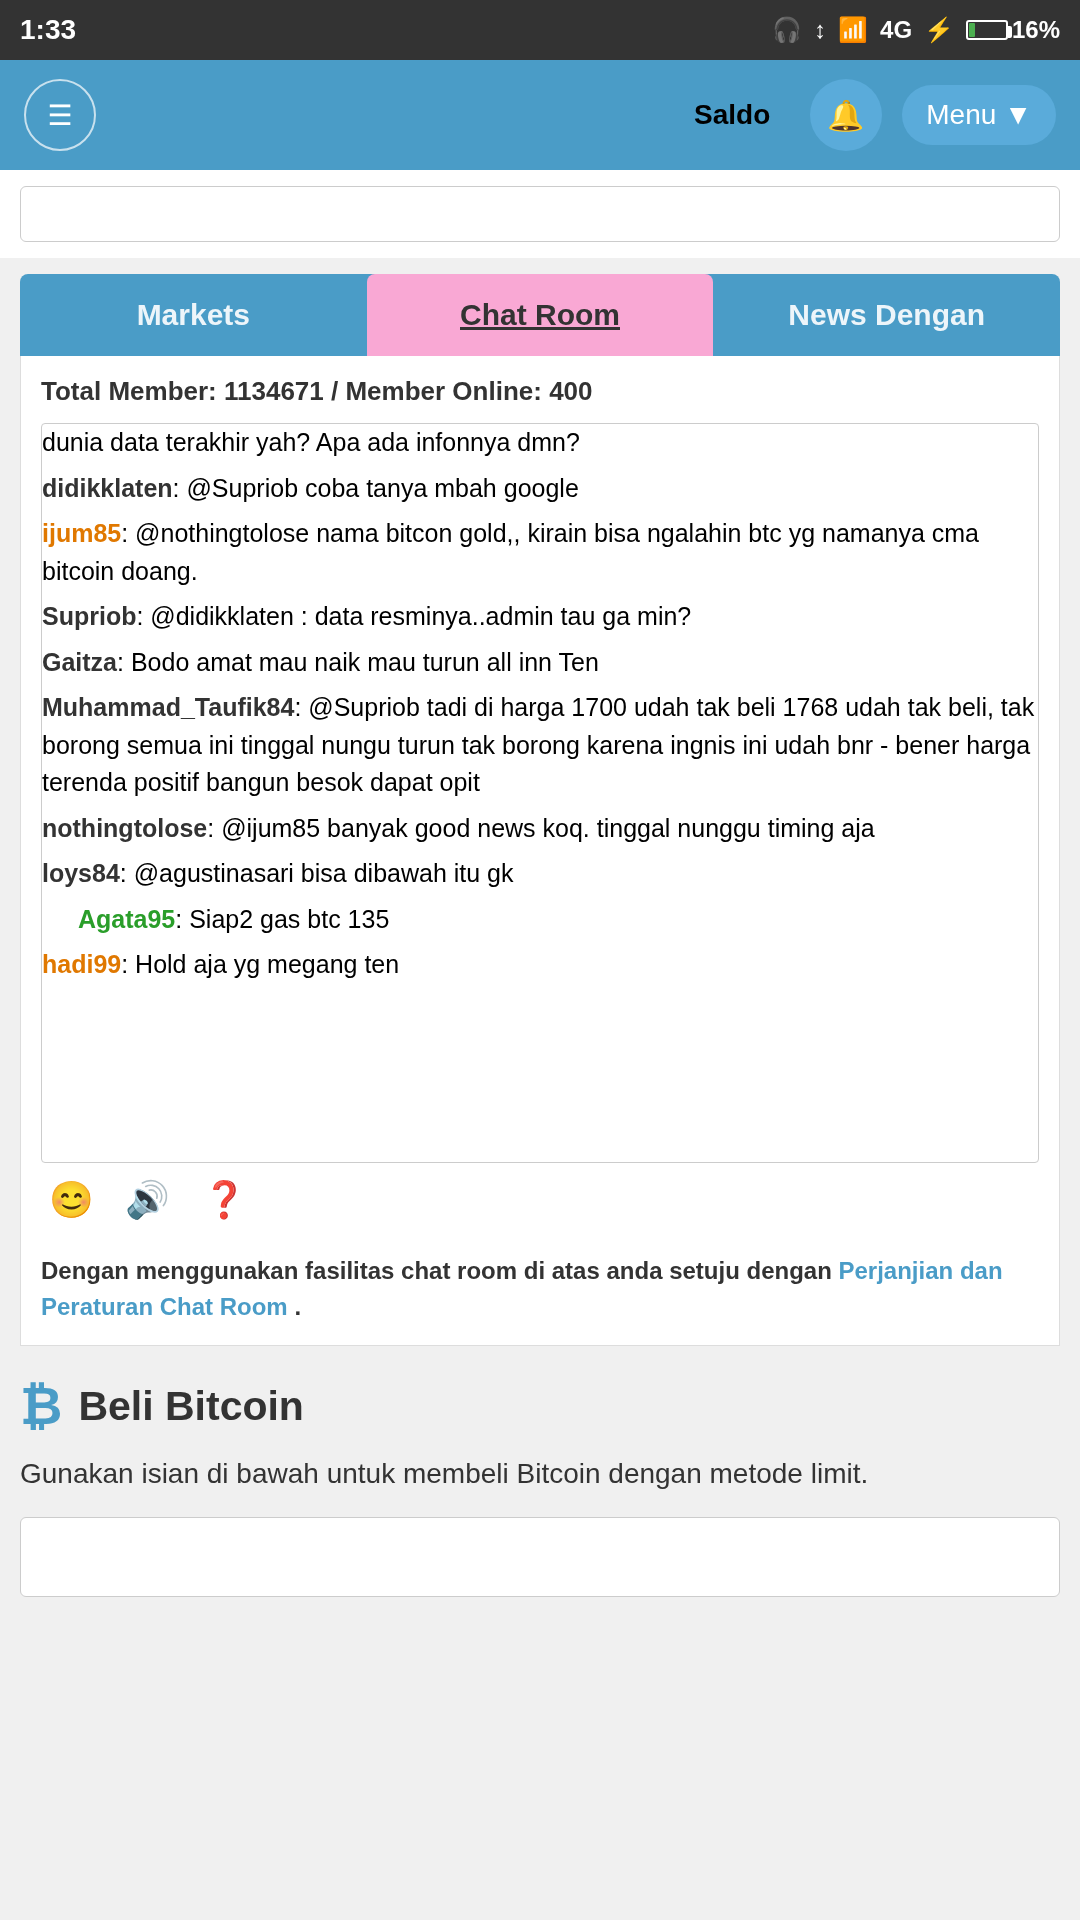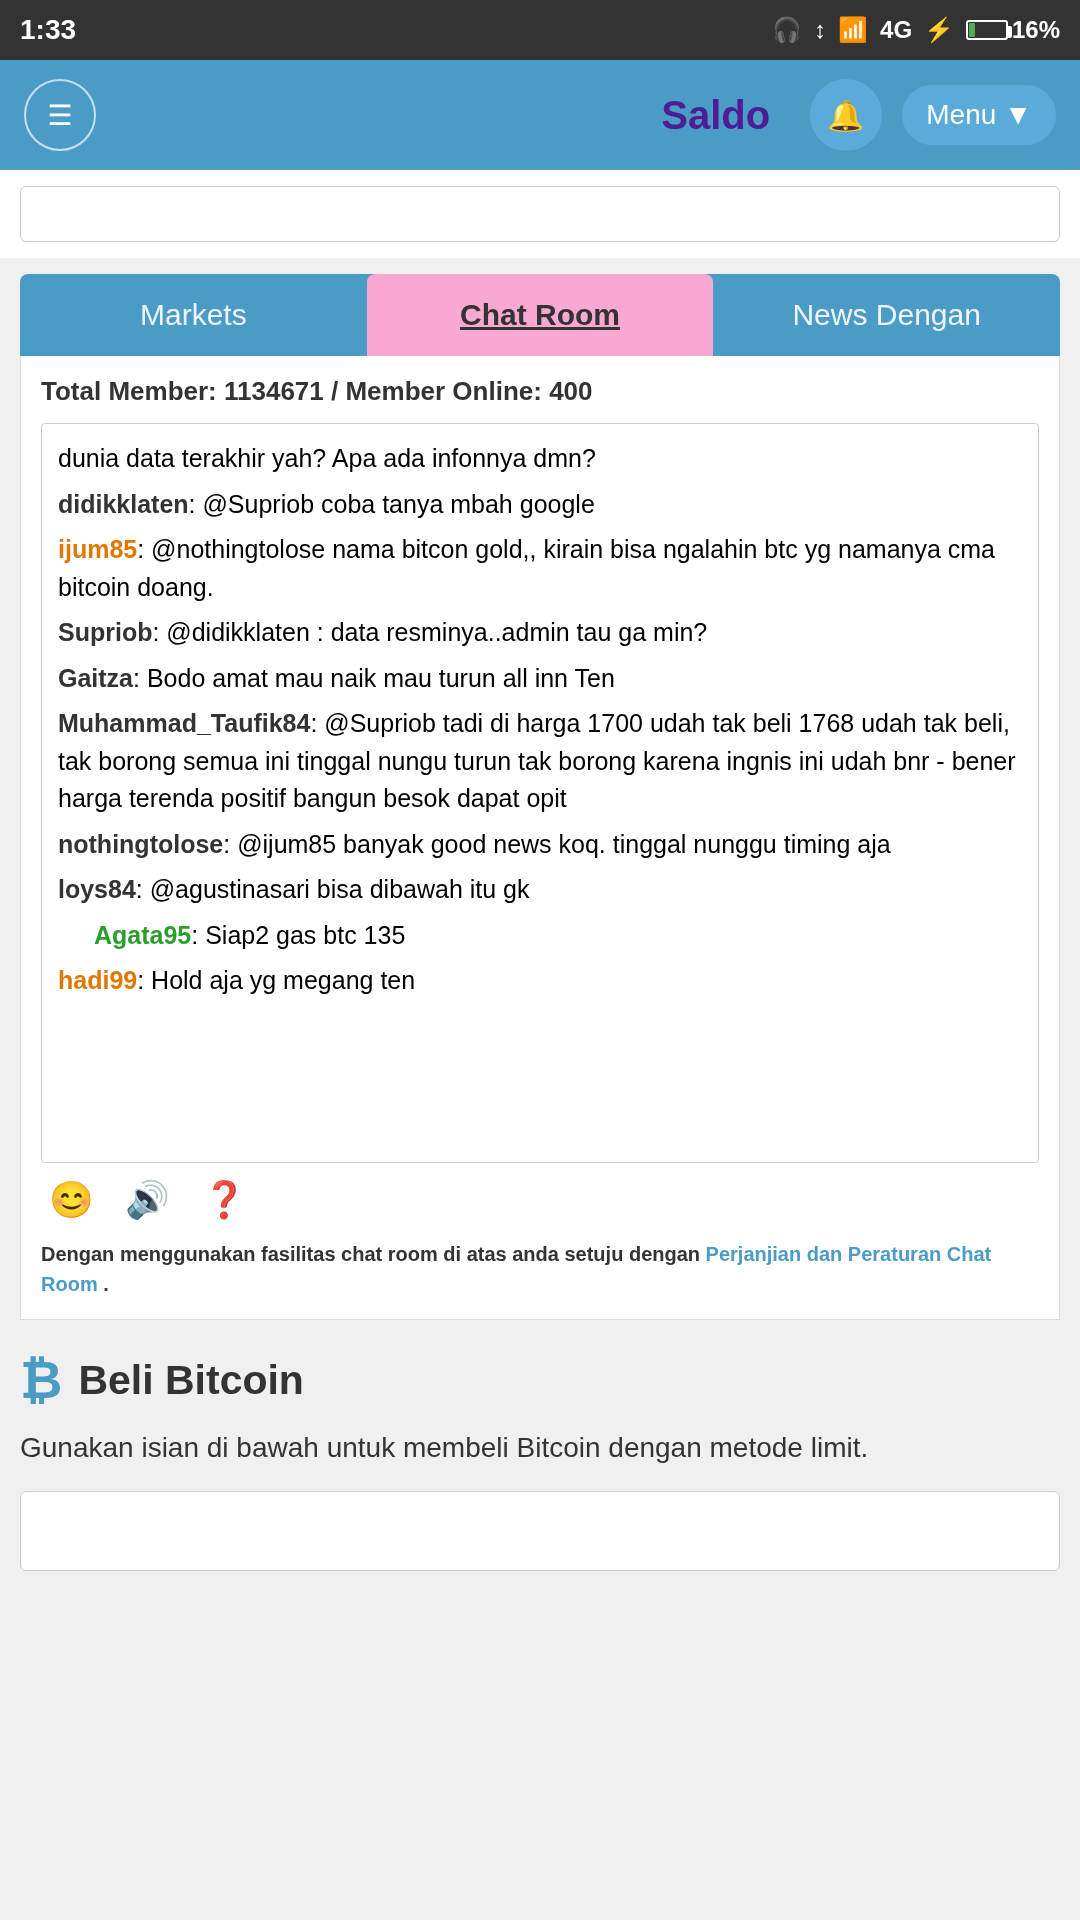--- a/index.html
+++ b/index.html
@@ -82,22 +82,22 @@
       font-size: 28px;
       cursor: pointer;
       display: flex;
       align-items: center;
       justify-content: center;
     }
     .saldo-btn {
       margin-left: auto;
       background: #4a9cc7;
       border: none;
-      color: #4c1d95;
-      font-size: 40px;
+      color: #000000;
+      font-size: 28px;
       font-weight: bold;
       cursor: pointer;
       padding: 10px 20px;
     }
     .bell-btn {
       width: 72px;
       height: 72px;
       border-radius: 50%;
       background: #5aabda;
       border: none;
@@ -144,21 +144,21 @@
       display: flex;
       border-bottom: none;
     }
     .tab {
       flex: 1;
       text-align: center;
       padding: 24px 10px;
       font-size: 30px;
       cursor: pointer;
       color: rgba(255,255,255,0.9);
-      font-weight: normal;
+      font-weight: bold;
       border-radius: 8px 8px 0 0;
     }
     .tab.active {
       background: #f9a8d4;
       color: #333;
       font-weight: bold;
       border-radius: 8px 8px 0 0;
       text-decoration: underline;
     }
 
@@ -174,21 +174,21 @@
       font-size: 26px;
       font-weight: bold;
       color: #333;
       margin-bottom: 16px;
     }
     .chat-messages {
       border: 1px solid #ccc;
       border-radius: 4px;
       height: 740px;
       overflow-y: auto;
-      padding: 16px;
+      padding: 0;
       font-size: 25px;
       line-height: 1.5;
       position: relative;
     }
     .chat-messages::-webkit-scrollbar {
       width: 14px;
     }
     .chat-messages::-webkit-scrollbar-thumb {
       background: #888;
       border-radius: 7px;
@@ -216,22 +216,22 @@
     .chat-icon-btn {
       background: none;
       border: none;
       font-size: 36px;
       cursor: pointer;
       color: #555;
       padding: 0 8px;
     }
 
     .chat-disclaimer {
-      margin-top: 18px;
-      font-size: 20px;
+      margin-top: 32px;
+      font-size: 24px;
       color: #333;
       line-height: 1.5;
     }
     .chat-disclaimer a {
       color: #4a9cc7;
       text-decoration: none;
     }
     .chat-disclaimer strong { font-weight: bold; }
 
     

